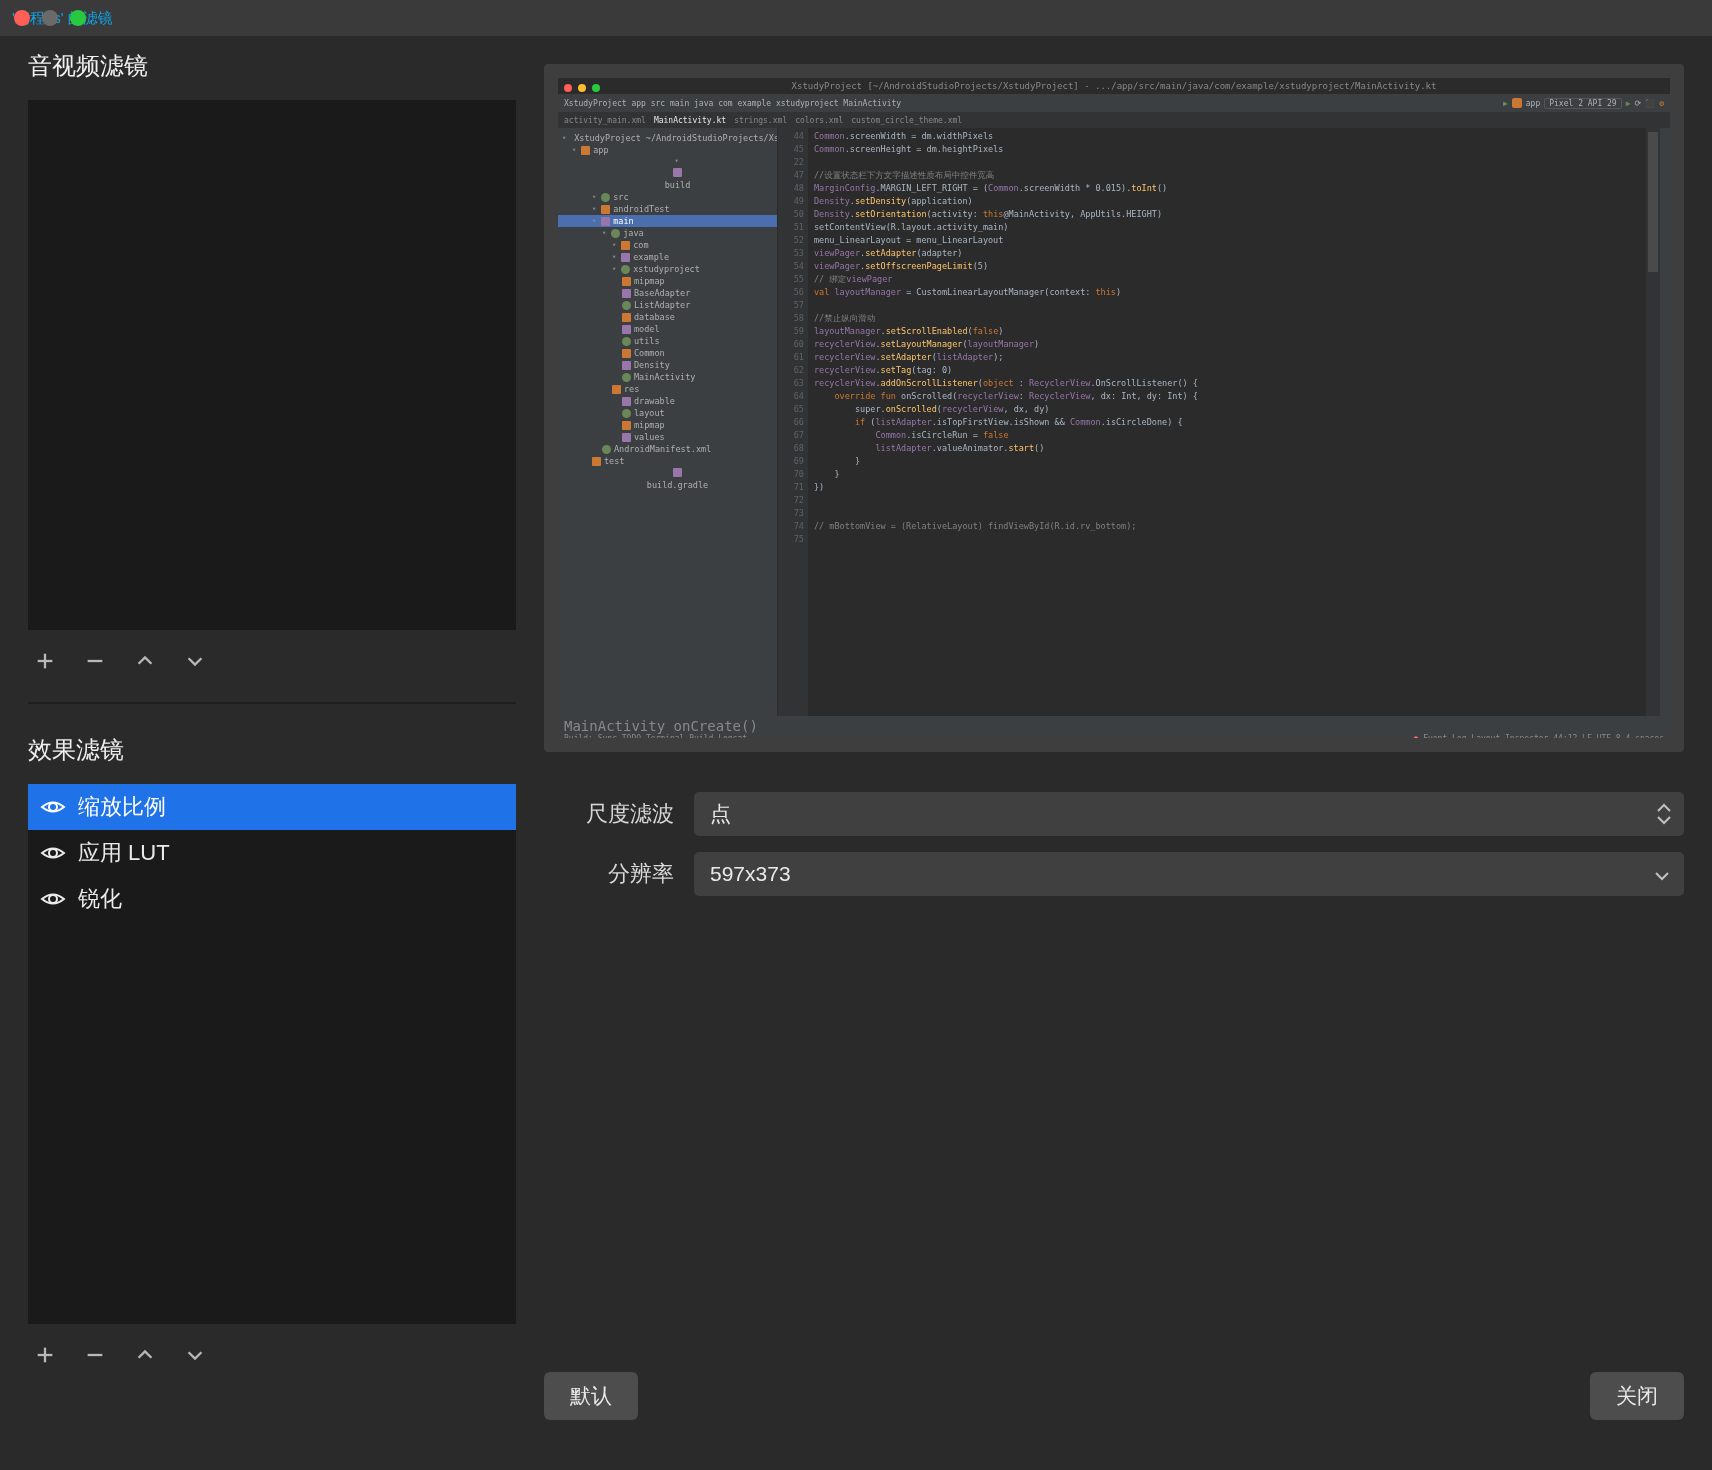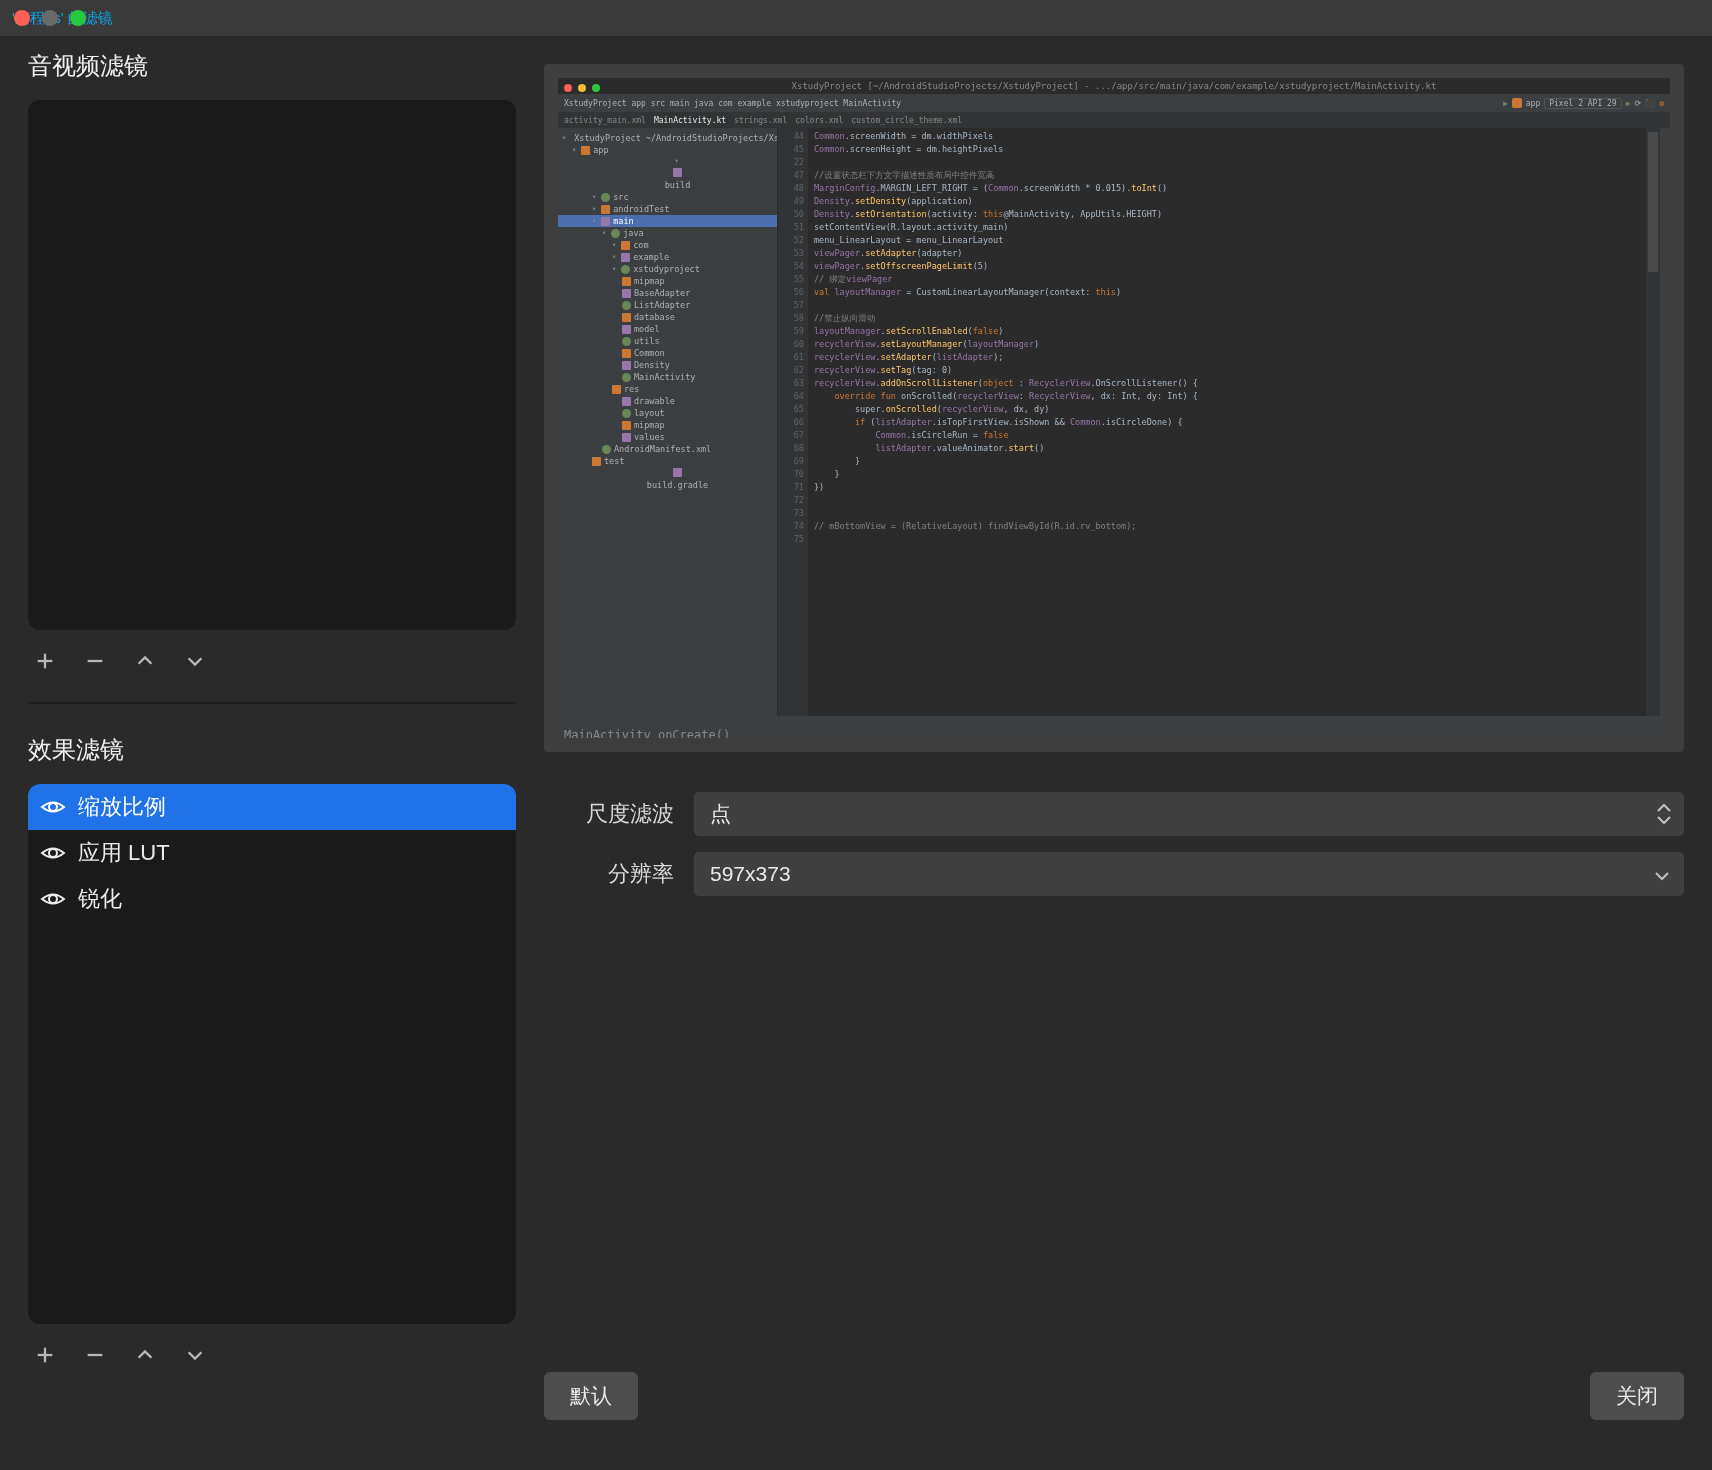--- a/index.html
+++ b/index.html
@@ -54,21 +54,21 @@
   gap: 10px;
 }
 .section-title {
   font-size: 24px;
   color: #f0f0f0;
   margin-bottom: 8px;
   font-weight: 400;
 }
 .filter-box {
   background: #1a1a1a;
-  border-radius: 12px;
+  border-radius: 0;
   min-height: 0;
   overflow: hidden;
 }
 .av-box { height: 530px; }
 .eff-box { height: 540px; }
 .btn-row {
   display: flex;
   gap: 20px;
   padding: 6px 2px 12px 2px;
 }
@@ -184,21 +184,21 @@
 .ide-gutter { width: 30px; background: #313335; text-align: right; padding: 2px 4px 2px 0; color: #606366; font-size: 8.5px; }
 .ide-gutter div { line-height: 13px; }
 .ide-lines { padding: 2px 6px; font-size: 8.5px; line-height: 13px; white-space: pre; color: #a9b7c6; }
 .ide-lines .kw { color: #cc7832; }
 .ide-lines .cmt { color: #808080; }
 .ide-lines .fn { color: #ffc66d; }
 .ide-lines .pur { color: #9876aa; }
 .ide-scroll { position: absolute; right: 0; top: 0; bottom: 0; width: 10px; background: #3c3f41; }
 .ide-minimap { position: absolute; right: 10px; top: 0; bottom: 0; width: 14px; background: #313335; }
 .ide-minimap::after { content: ""; position: absolute; left: 2px; right: 2px; top: 4px; height: 140px; background: #4a4a4a; }
-.ide-bc { height: 14px; background: #3c3f41; font-size: 12px; color: #888; padding: 12px 6px; }
+.ide-bc { height: 14px; background: #3c3f41; font-size: 14px; color: #888; padding: 2px 6px; }
 .ide-status { height: 16px; background: #3c3f41; font-size: 8px; color: #888; display: flex; align-items: center; justify-content: space-between; padding: 0 6px; }
 .ide-status .err { color: #ff6b6b; }
 .props { display: flex; flex-direction: column; gap: 16px; padding-left: 20px; }
 .prop-row { display: flex; align-items: center; gap: 20px; }
 .prop-label { width: 110px; text-align: right; font-size: 22px; color: #d8d8d8; }
 .prop-control {
   flex: 1;
   height: 44px;
   background: #404040;
   border-radius: 5px;

